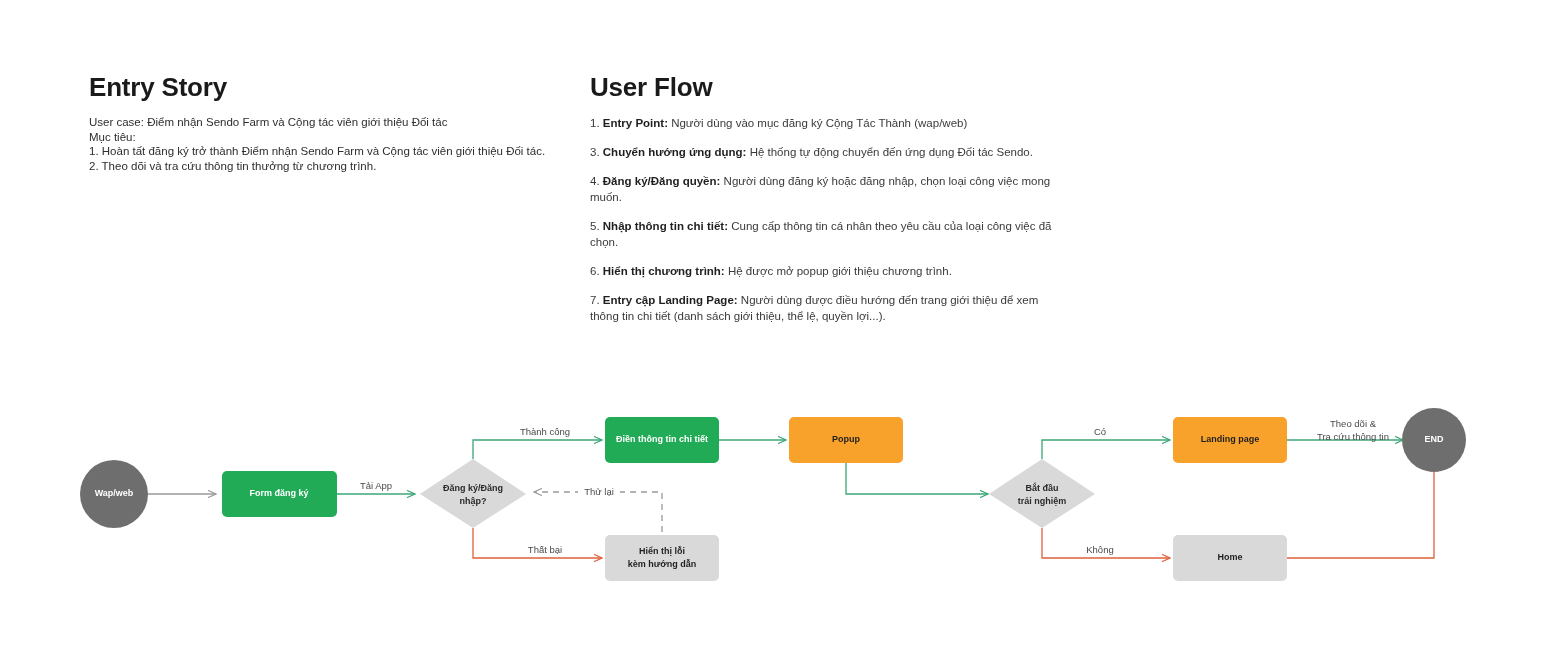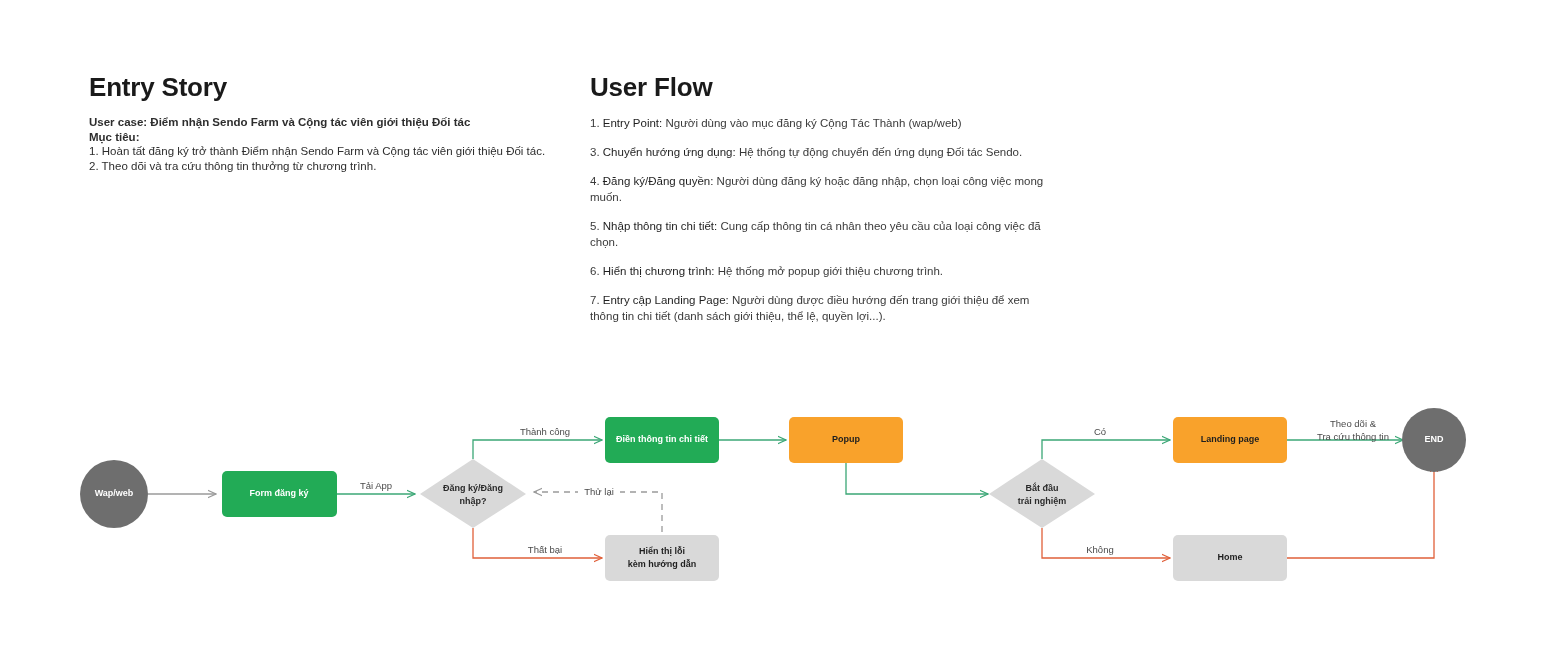--- a/index.html
+++ b/index.html
@@ -32,30 +32,30 @@
     letter-spacing: -0.2px;
   }
 
   .story-line {
     font-size: 11.5px;
     line-height: 14.5px;
     color: #2e2e2e;
     margin: 0;
     white-space: nowrap;
   }
-  .story-line.bold { font-weight: bold; }
+  .story-line.bold { font-weight: normal; }
 
   .flow-step {
     font-size: 11.5px;
     line-height: 16px;
     color: #3a3a3a;
     margin: 0 0 13px 0;
   }
   .flow-step .num { color: #3a3a3a; }
-  .flow-step .lead { font-weight: normal; color: #1f1f1f; }
+  .flow-step .lead { font-weight: bold; color: #1f1f1f; }
 
   
   #flowchart {
     position: absolute;
     left: 0;
     top: 380px;
     width: 1546px;
     height: 240px;
   }
   svg { display: block; }
@@ -104,21 +104,21 @@
   <p class="flow-step">
     <span class="num">4.</span>
     <span class="lead">Đăng ký/Đăng quyền:</span><span> Người dùng đăng ký hoặc đăng nhập, chọn loại công việc mong muốn.</span>
   </p>
   <p class="flow-step">
     <span class="num">5.</span>
     <span class="lead">Nhập thông tin chi tiết:</span><span> Cung cấp thông tin cá nhân theo yêu cầu của loại công việc đã chọn.</span>
   </p>
   <p class="flow-step">
     <span class="num">6.</span>
-    <span class="lead">Hiển thị chương trình:</span><span> Hệ thống mở popup giới thiệu chương trình.</span>
+    <span class="lead">Hiển thị chương trình:</span><span> Hệ được mở popup giới thiệu chương trình.</span>
   </p>
   <p class="flow-step">
     <span class="num">7.</span>
     <span class="lead">Entry cập Landing Page:</span><span> Người dùng được điều hướng đến trang giới thiệu để xem thông tin chi tiết (danh sách giới thiệu, thể lệ, quyền lợi...).</span>
   </p>
 </div>
 
 <div id="flowchart">
 <svg width="1546" height="240" viewBox="0 0 1546 240" xmlns="http://www.w3.org/2000/svg">
   <defs>

